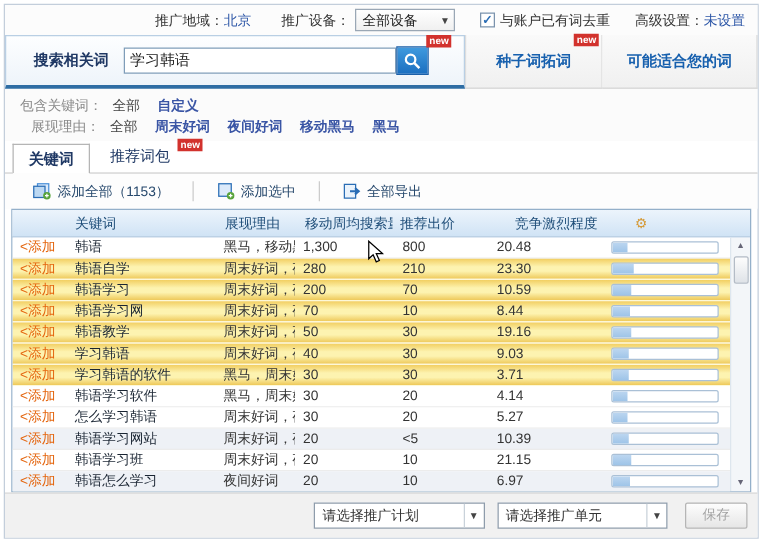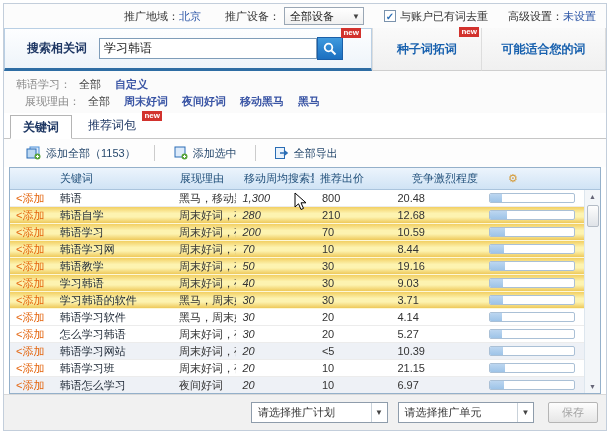--- a/index.html
+++ b/index.html
@@ -61,21 +61,21 @@
   .th { padding-left:6px; position:relative; white-space:nowrap; overflow:hidden; }
   .sort-arrow { position:absolute; top:-2px; left:14px; font-size:7px; color:#555; }
   .gear { font-size:11px; color:#d59b3a; cursor:pointer; text-align:center; width:100%; }
   .tbody { flex:1; display:flex; overflow:hidden; }
   .rows { width:578px; overflow:hidden; }
   .trow { display:flex; height:17px; line-height:16px; font-size:11px; color:#333; border-bottom:1px solid #ececec; background:#fff; }
   .trow.gold { background:linear-gradient(180deg,#f2cf62 0%,#fdf3b0 40%,#fdf3b0 62%,#eec95a 100%); border-bottom:1px solid #fdf8d8; }
   .trow.tint { background:#eef1f6; }
   .td { padding-left:6px; white-space:nowrap; overflow:hidden; }
   .c-add { width:44px; } .c-kw { width:120px; color:#1a2533; } .c-reason { width:64px; }
-  .c-whole { width:80px;font-style:italic; } .c-mobile { width:76px; } .c-bid { width:92px; } .c-comp { width:102px; display:flex; align-items:center; }
+  .c-whole { width:80px; } .c-mobile { width:76px; } .c-bid { width:92px; } .c-comp { width:102px; display:flex; align-items:center; }
   .h-add { width:44px; } .h-kw { width:120px; } .h-reason { width:64px; } .h-whole { width:80px; }
   .h-mobile { width:76px; } .h-bid { width:92px; } .h-comp { width:102px; } .h-gear { width:16px; }
   .add-link { color:#e4650e; cursor:pointer; }
   .meter { width:86px; height:10px; border:1px solid #aac0d6; background:#fff; border-radius:2px; overflow:hidden; }
   .meter-fill { height:100%; background:linear-gradient(#bcd6f0,#9ec4e8); }
 
   
   .vscroll { width:16px; background:#f3f6f9; border-left:1px solid #dde6ee; display:flex; flex-direction:column; align-items:center; }
   .vs-arrow { width:14px; height:13px; font-size:7px; color:#667; text-align:center; line-height:13px; cursor:pointer; }
   .vs-thumb { width:12px; height:22px; background:linear-gradient(#fdfdfd,#dfe3e8); border:1px solid #b4bcc6; border-radius:2px; margin-top:2px; cursor:pointer; }
@@ -135,21 +135,21 @@
         <span>种子词拓词</span>
         <span class="badge badge-seed">new</span>
       </div>
       <div class="side-tab tab-suit">
         <span>可能适合您的词</span>
       </div>
     </div>
 
     <div class="filters">
       <div class="filter-row">
-        <span class="filter-label">韩语学习：</span>
+        <span class="filter-label">包含关键词：</span>
         <span class="filter-all">全部</span>
         <span class="filter-options"><span class="filter-opt">自定义</span></span>
       </div>
       <div class="filter-row indent">
         <span class="filter-label">展现理由：</span>
         <span class="filter-all">全部</span>
         <span class="filter-options"><span class="filter-opt">周末好词</span><span class="filter-opt">夜间好词</span><span class="filter-opt">移动黑马</span><span class="filter-opt">黑马</span></span>
       </div>
     </div>
 
@@ -218,21 +218,21 @@
                   <div class="meter-fill" style="width: 15%;"></div>
                 </div>
               </div>
             </div>
             <div class="trow gold">
               <div class="td c-add"><span class="add-link">&lt;添加</span></div>
               <div class="td c-kw">韩语自学</div>
               <div class="td c-reason">周末好词，夜...</div>
               <div class="td c-whole">280</div>
               <div class="td c-mobile">210</div>
-              <div class="td c-bid">12.68</div>
+              <div class="td c-bid">23.30</div>
               <div class="td c-comp">
                 <div class="meter">
                   <div class="meter-fill" style="width: 20%;"></div>
                 </div>
               </div>
             </div>
             <div class="trow gold">
               <div class="td c-add"><span class="add-link">&lt;添加</span></div>
               <div class="td c-kw">韩语学习</div>
               <div class="td c-reason">周末好词，夜...</div>

